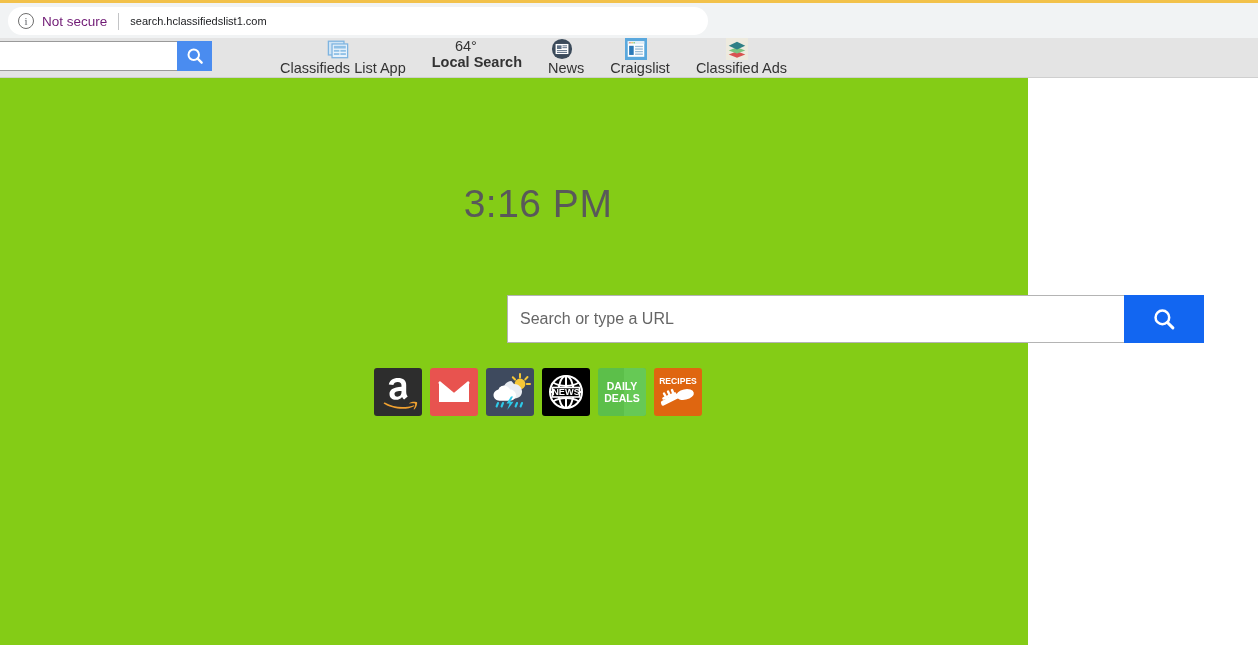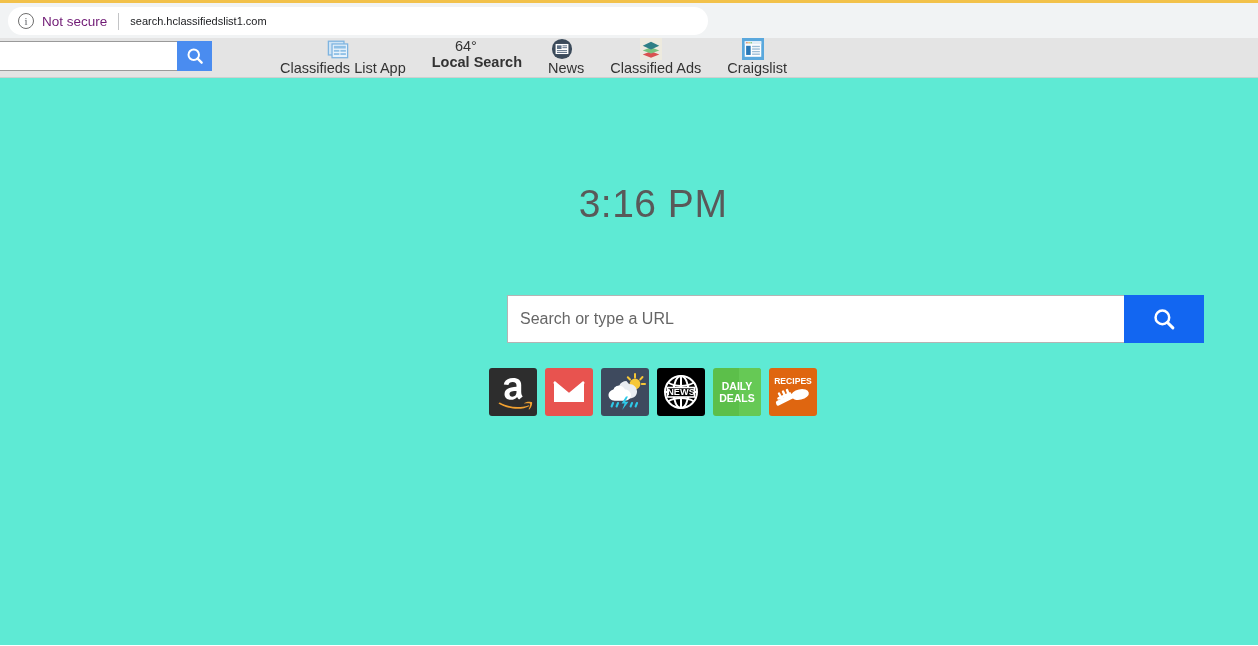--- a/index.html
+++ b/index.html
@@ -150,23 +150,23 @@
     font-size: 14.5px;
     color: #333333;
     margin-right: 22px;
   }
 
   .weather-link .tl-label { font-weight: bold; }
 
   
   .page {
     position: relative;
-    width: 1258px;
+    width: 1028px;
     height: 567px;
-    background: #5eead4;
+    background: #84cc16;
   }
 
   .clock {
     position: absolute;
     left: 0;
     right: 0;
     top: 104px;
     text-align: center;
     font-size: 39px;
     color: #595959;
@@ -280,47 +280,47 @@
       <svg class="tl-icon" viewBox="0 0 24 24">
         <circle cx="12" cy="12" r="11" fill="#3b4a5a"></circle>
         <rect x="5" y="6.5" width="14" height="11" fill="#ffffff"></rect>
         <rect x="6.5" y="8" width="5" height="4" fill="#5f7186"></rect>
         <rect x="12.5" y="8" width="5" height="1.1" fill="#5f7186"></rect>
         <rect x="12.5" y="10" width="5" height="1.1" fill="#5f7186"></rect>
         <rect x="6.5" y="13.2" width="11" height="1.1" fill="#5f7186"></rect>
         <rect x="6.5" y="15.2" width="11" height="1.1" fill="#5f7186"></rect>
       </svg>
       <span class="tl-label">News</span>
-    </div>
-
-    <div class="toolbar-link">
-      <svg class="tl-icon" viewBox="0 0 24 24">
-        <rect x="0" y="0" width="24" height="24" fill="#edeade"></rect>
-        <polygon points="12,14.5 3,18 12,21.5 21,18" fill="#d9534f"></polygon>
-        <polygon points="12,10 3,13.5 12,17 21,13.5" fill="#7bc47f"></polygon>
-        <polygon points="12,4.2 3,8.4 12,12.6 21,8.4" fill="#2f7f86"></polygon>
-      </svg>
-      <span class="tl-label">Classified Ads</span>
     </div>
 
     <div class="toolbar-link">
       <svg class="tl-icon" viewBox="0 0 24 24">
         <rect x="0" y="0" width="24" height="24" fill="#5aa8dd"></rect>
         <rect x="3" y="3.5" width="18" height="17" fill="#ffffff"></rect>
         <rect x="3" y="3.5" width="18" height="3.2" fill="#e2eef7"></rect>
         <circle cx="5.4" cy="5.1" r="0.8" fill="#e8693f"></circle>
         <circle cx="7.7" cy="5.1" r="0.8" fill="#f0b429"></circle>
         <circle cx="10" cy="5.1" r="0.8" fill="#6fbf5a"></circle>
         <rect x="4.5" y="8.5" width="5" height="10" fill="#2b79b8"></rect>
         <rect x="11" y="8.5" width="8.5" height="1.5" fill="#9bbdd6"></rect>
         <rect x="11" y="11.3" width="8.5" height="1.5" fill="#9bbdd6"></rect>
         <rect x="11" y="14.1" width="8.5" height="1.5" fill="#9bbdd6"></rect>
         <rect x="11" y="16.9" width="8.5" height="1.5" fill="#9bbdd6"></rect>
       </svg>
       <span class="tl-label">Craigslist</span>
+    </div>
+
+    <div class="toolbar-link">
+      <svg class="tl-icon" viewBox="0 0 24 24">
+        <rect x="0" y="0" width="24" height="24" fill="#edeade"></rect>
+        <polygon points="12,14.5 3,18 12,21.5 21,18" fill="#d9534f"></polygon>
+        <polygon points="12,10 3,13.5 12,17 21,13.5" fill="#7bc47f"></polygon>
+        <polygon points="12,4.2 3,8.4 12,12.6 21,8.4" fill="#2f7f86"></polygon>
+      </svg>
+      <span class="tl-label">Classified Ads</span>
     </div>
 
 
 
   </div>
 </div>
 
 <div class="page">
 
   <div class="clock">

